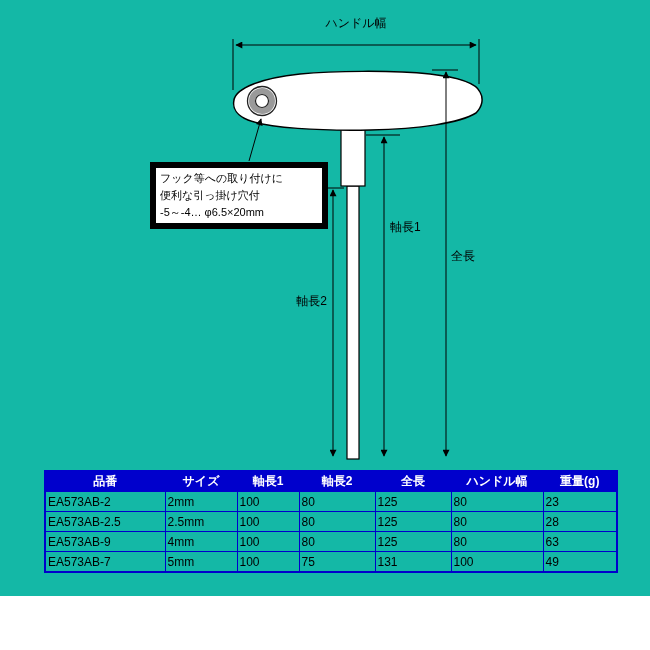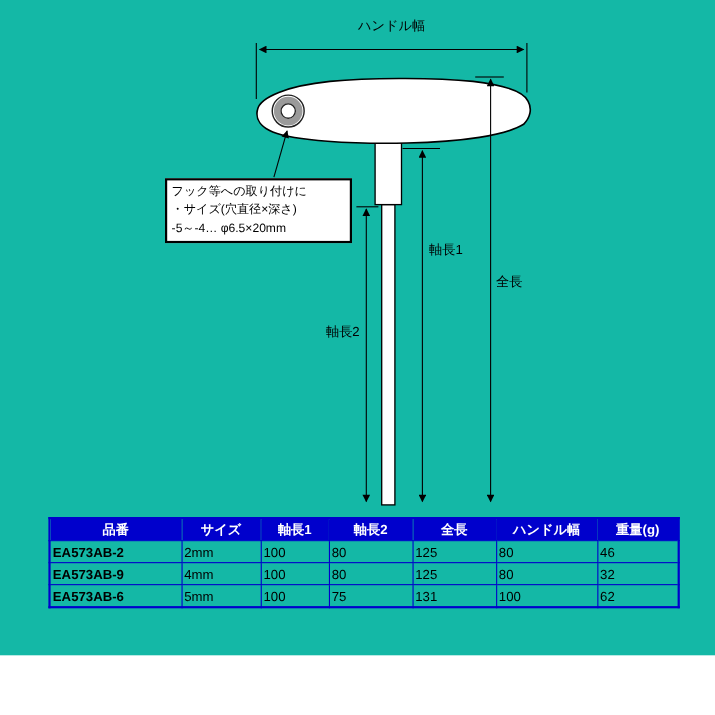--- a/index.html
+++ b/index.html
@@ -15,21 +15,21 @@
   svg.diagram text {
     font-family: "Liberation Sans", "DejaVu Sans", sans-serif;
     font-size: 12px;
     fill: #000;
   }
   .callout {
     position: absolute;
     left: 150px;
     top: 162px;
     width: 158px;
-    border: 2px solid #000000;
+    border: 6px solid #000000;
     background: #fff;
     font-size: 11px;
     line-height: 17px;
     padding: 2px 4px;
     color: #000;
   }
   .spec-table {
     position: absolute;
     left: 44px;
     top: 470px;
@@ -47,21 +47,21 @@
     padding: 0 2px;
     overflow: hidden;
     white-space: nowrap;
     margin-left: 11px;
   }
   .spec-table thead th {
     background: var(--table-accent, #0000cc);
     color: #fff;
     font-weight: bold;
   }
-  .spec-table tbody td:first-child { font-weight: bold; }
+  .spec-table tbody td:first-child { font-weight: normal; }
   .col-hinban { width: 120px; }
   .col-size   { width: 72px; }
   .col-jiku1  { width: 62px; }
   .col-jiku2  { width: 76px; }
   .col-zencho { width: 76px; }
   .col-handle { width: 92px; }
   .col-weight { width: 74px; }
   .unit-note {
     position: absolute;
     left: 448px;
@@ -124,21 +124,21 @@
       <line x1="324" y1="188" x2="344" y2="188"></line>
       <line x1="333" y1="190" x2="333" y2="456" marker-start="url(#arr)" marker-end="url(#arr)"></line>
     </g>
     <text x="327" y="305" text-anchor="end">軸長2</text>
 
     <line x1="249" y1="161" x2="261" y2="119" stroke="#000" stroke-width="1" marker-end="url(#arr)"></line>
   </svg>
 
   <div class="callout">
     <div>フック等への取り付けに</div>
-    <div>・サイズ(穴直径×深さ)</div>
+    <div>便利な引っ掛け穴付</div>
     <div>-5～-4… φ6.5×20mm</div>
   </div>
 
   <table class="spec-table">
     <colgroup>
       <col class="col-hinban">
         <col class="col-size">
         <col class="col-jiku1">
       <col class="col-jiku2">
         <col class="col-zencho">
@@ -157,38 +157,47 @@
         </tr>
     </thead>
     <tbody>
         <tr>
           <td>EA573AB-2</td>
           <td>2mm</td>
           <td>100</td>
           <td>80</td>
           <td>125</td>
           <td>80</td>
-          <td>46</td>
+          <td>23</td>
+        </tr>
+        <tr>
+          <td>EA573AB-2.5</td>
+          <td>2.5mm</td>
+          <td>100</td>
+          <td>80</td>
+          <td>125</td>
+          <td>80</td>
+          <td>28</td>
         </tr>
         <tr>
           <td>EA573AB-9</td>
           <td>4mm</td>
           <td>100</td>
           <td>80</td>
           <td>125</td>
           <td>80</td>
-          <td>32</td>
-        </tr>
-        <tr>
-          <td>EA573AB-6</td>
+          <td>63</td>
+        </tr>
+        <tr>
+          <td>EA573AB-7</td>
           <td>5mm</td>
           <td>100</td>
           <td>75</td>
           <td>131</td>
           <td>100</td>
-          <td>62</td>
+          <td>49</td>
         </tr>
       </tbody>
   </table>
 
   <div class="unit-note">単位（mm）</div>
 
 </div>
 
 </body></html>

